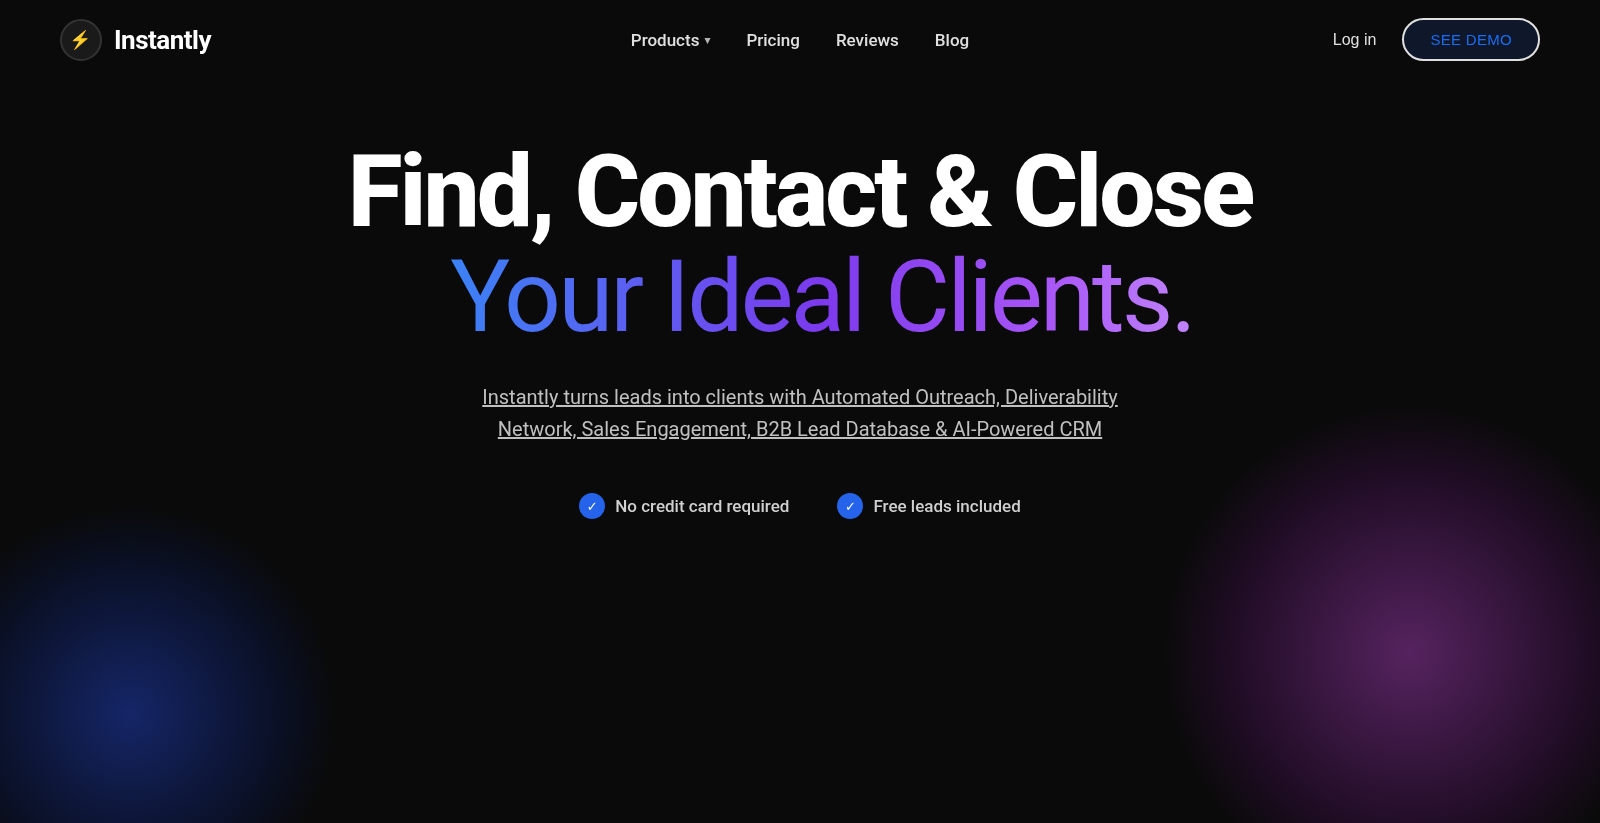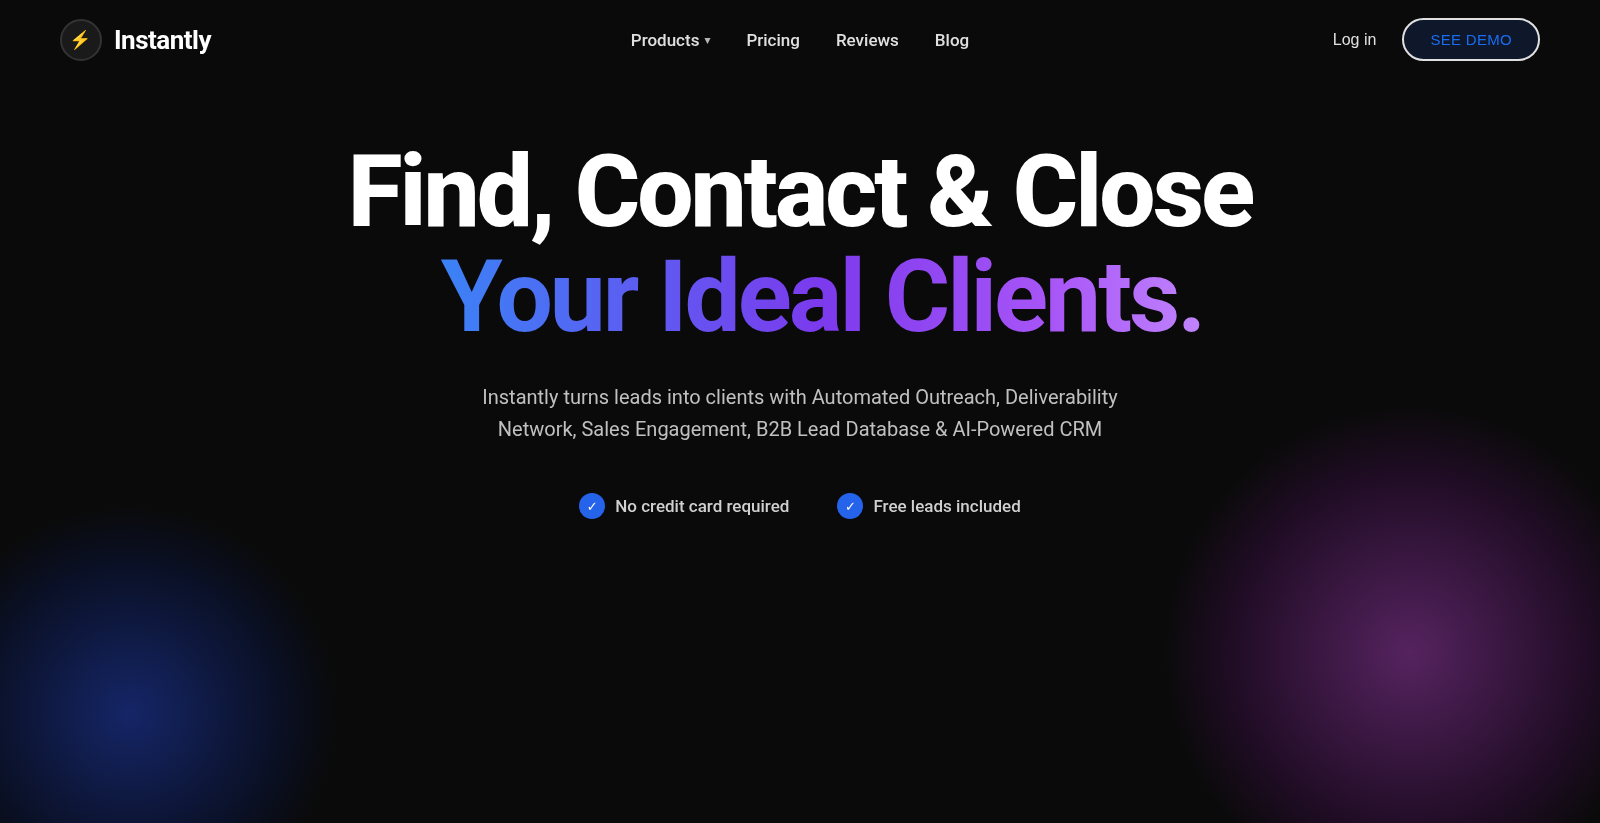--- a/index.html
+++ b/index.html
@@ -160,38 +160,39 @@
     .hero-title-line1 {
       color: white;
       font-size: 100px;
       font-weight: 800;
       line-height: 1.05;
       letter-spacing: -3px;
     }
 
     .hero-title-line2 {
       font-size: 100px;
-      font-weight: 700;
+      font-weight: 400;
       line-height: 1.05;
       letter-spacing: -3px;
       background: linear-gradient(90deg, #3b82f6 0%, #7c3aed 50%, #a855f7 80%, #c084fc 100%);
       -webkit-background-clip: text;
       -webkit-text-fill-color: transparent;
       background-clip: text;
       margin-bottom: 32px;
       margin-left: 44px;
     }
 
     .hero-subtitle {
       color: #c0c0c0;
       font-size: 20px;
       font-weight: 400;
       line-height: 1.6;
       max-width: 680px;
       margin-bottom: 48px;
+      text-decoration: underline;
     }
 
     .btn-start-free {
       background: linear-gradient(135deg, #2563eb 0%, #1d4ed8 100%);
       color: white;
       border: none;
       padding: 22px 64px;
       border-radius: 50px;
       font-size: 18px;
       font-weight: 800;

